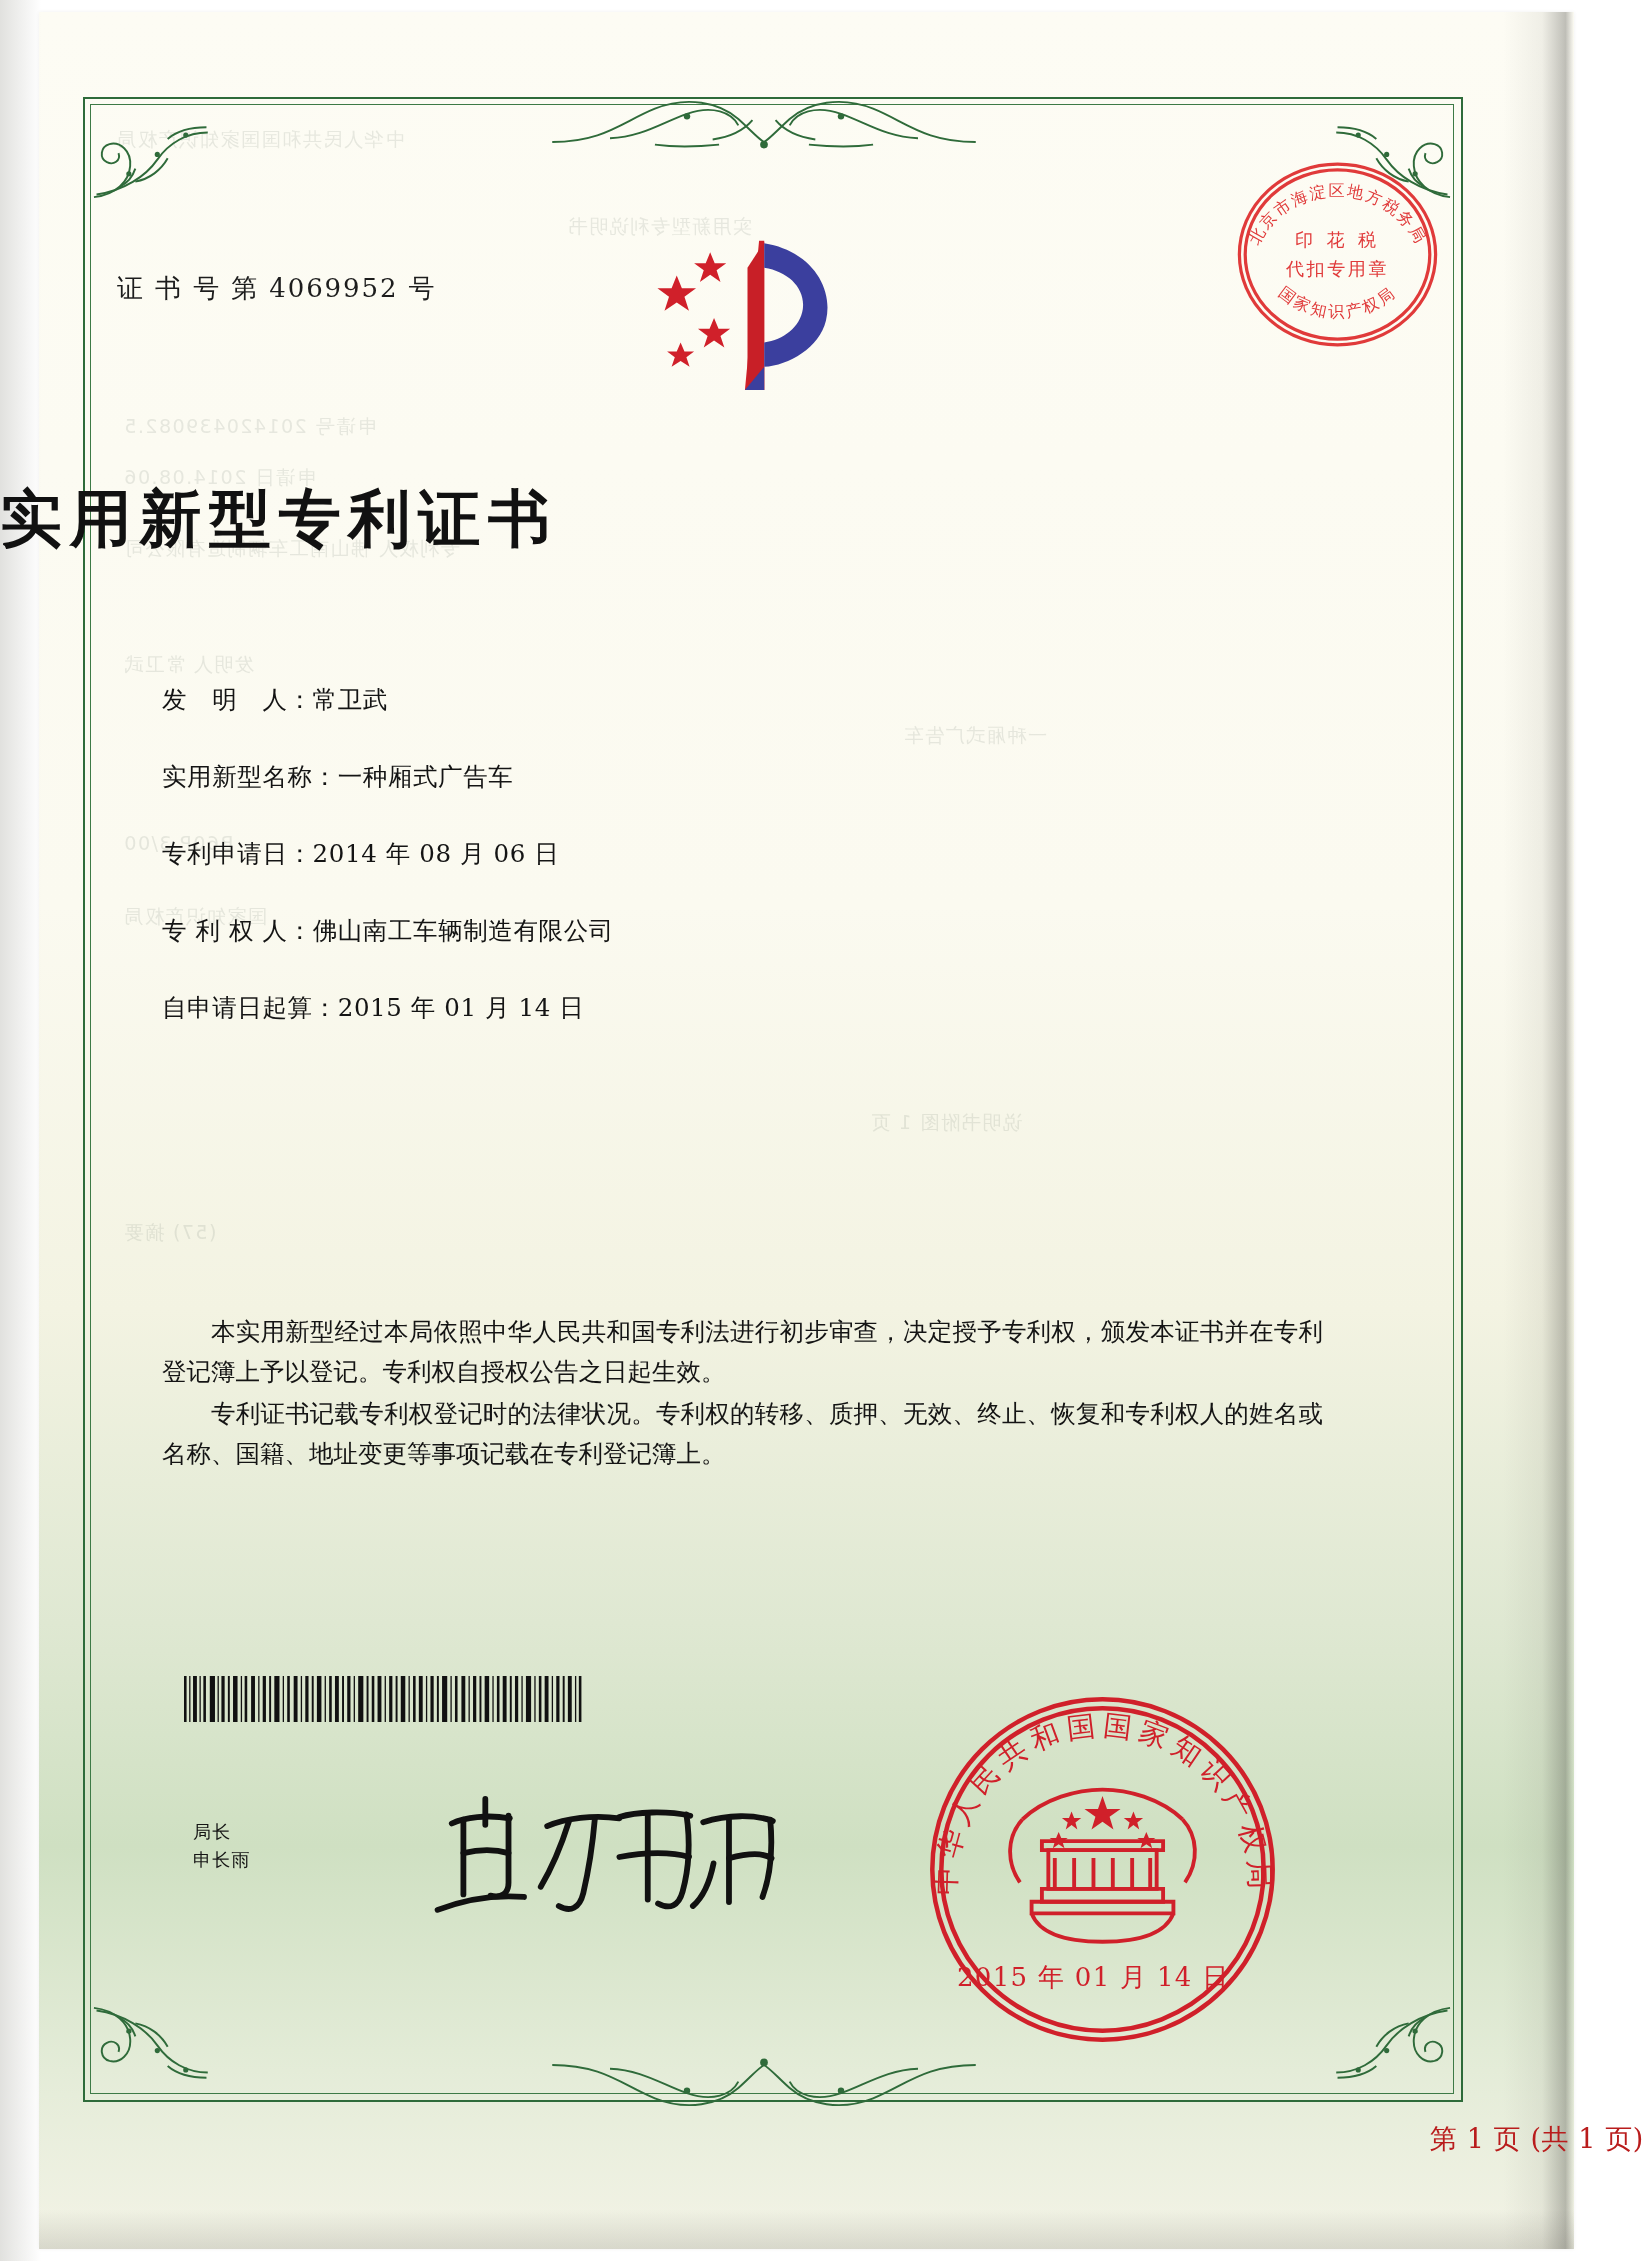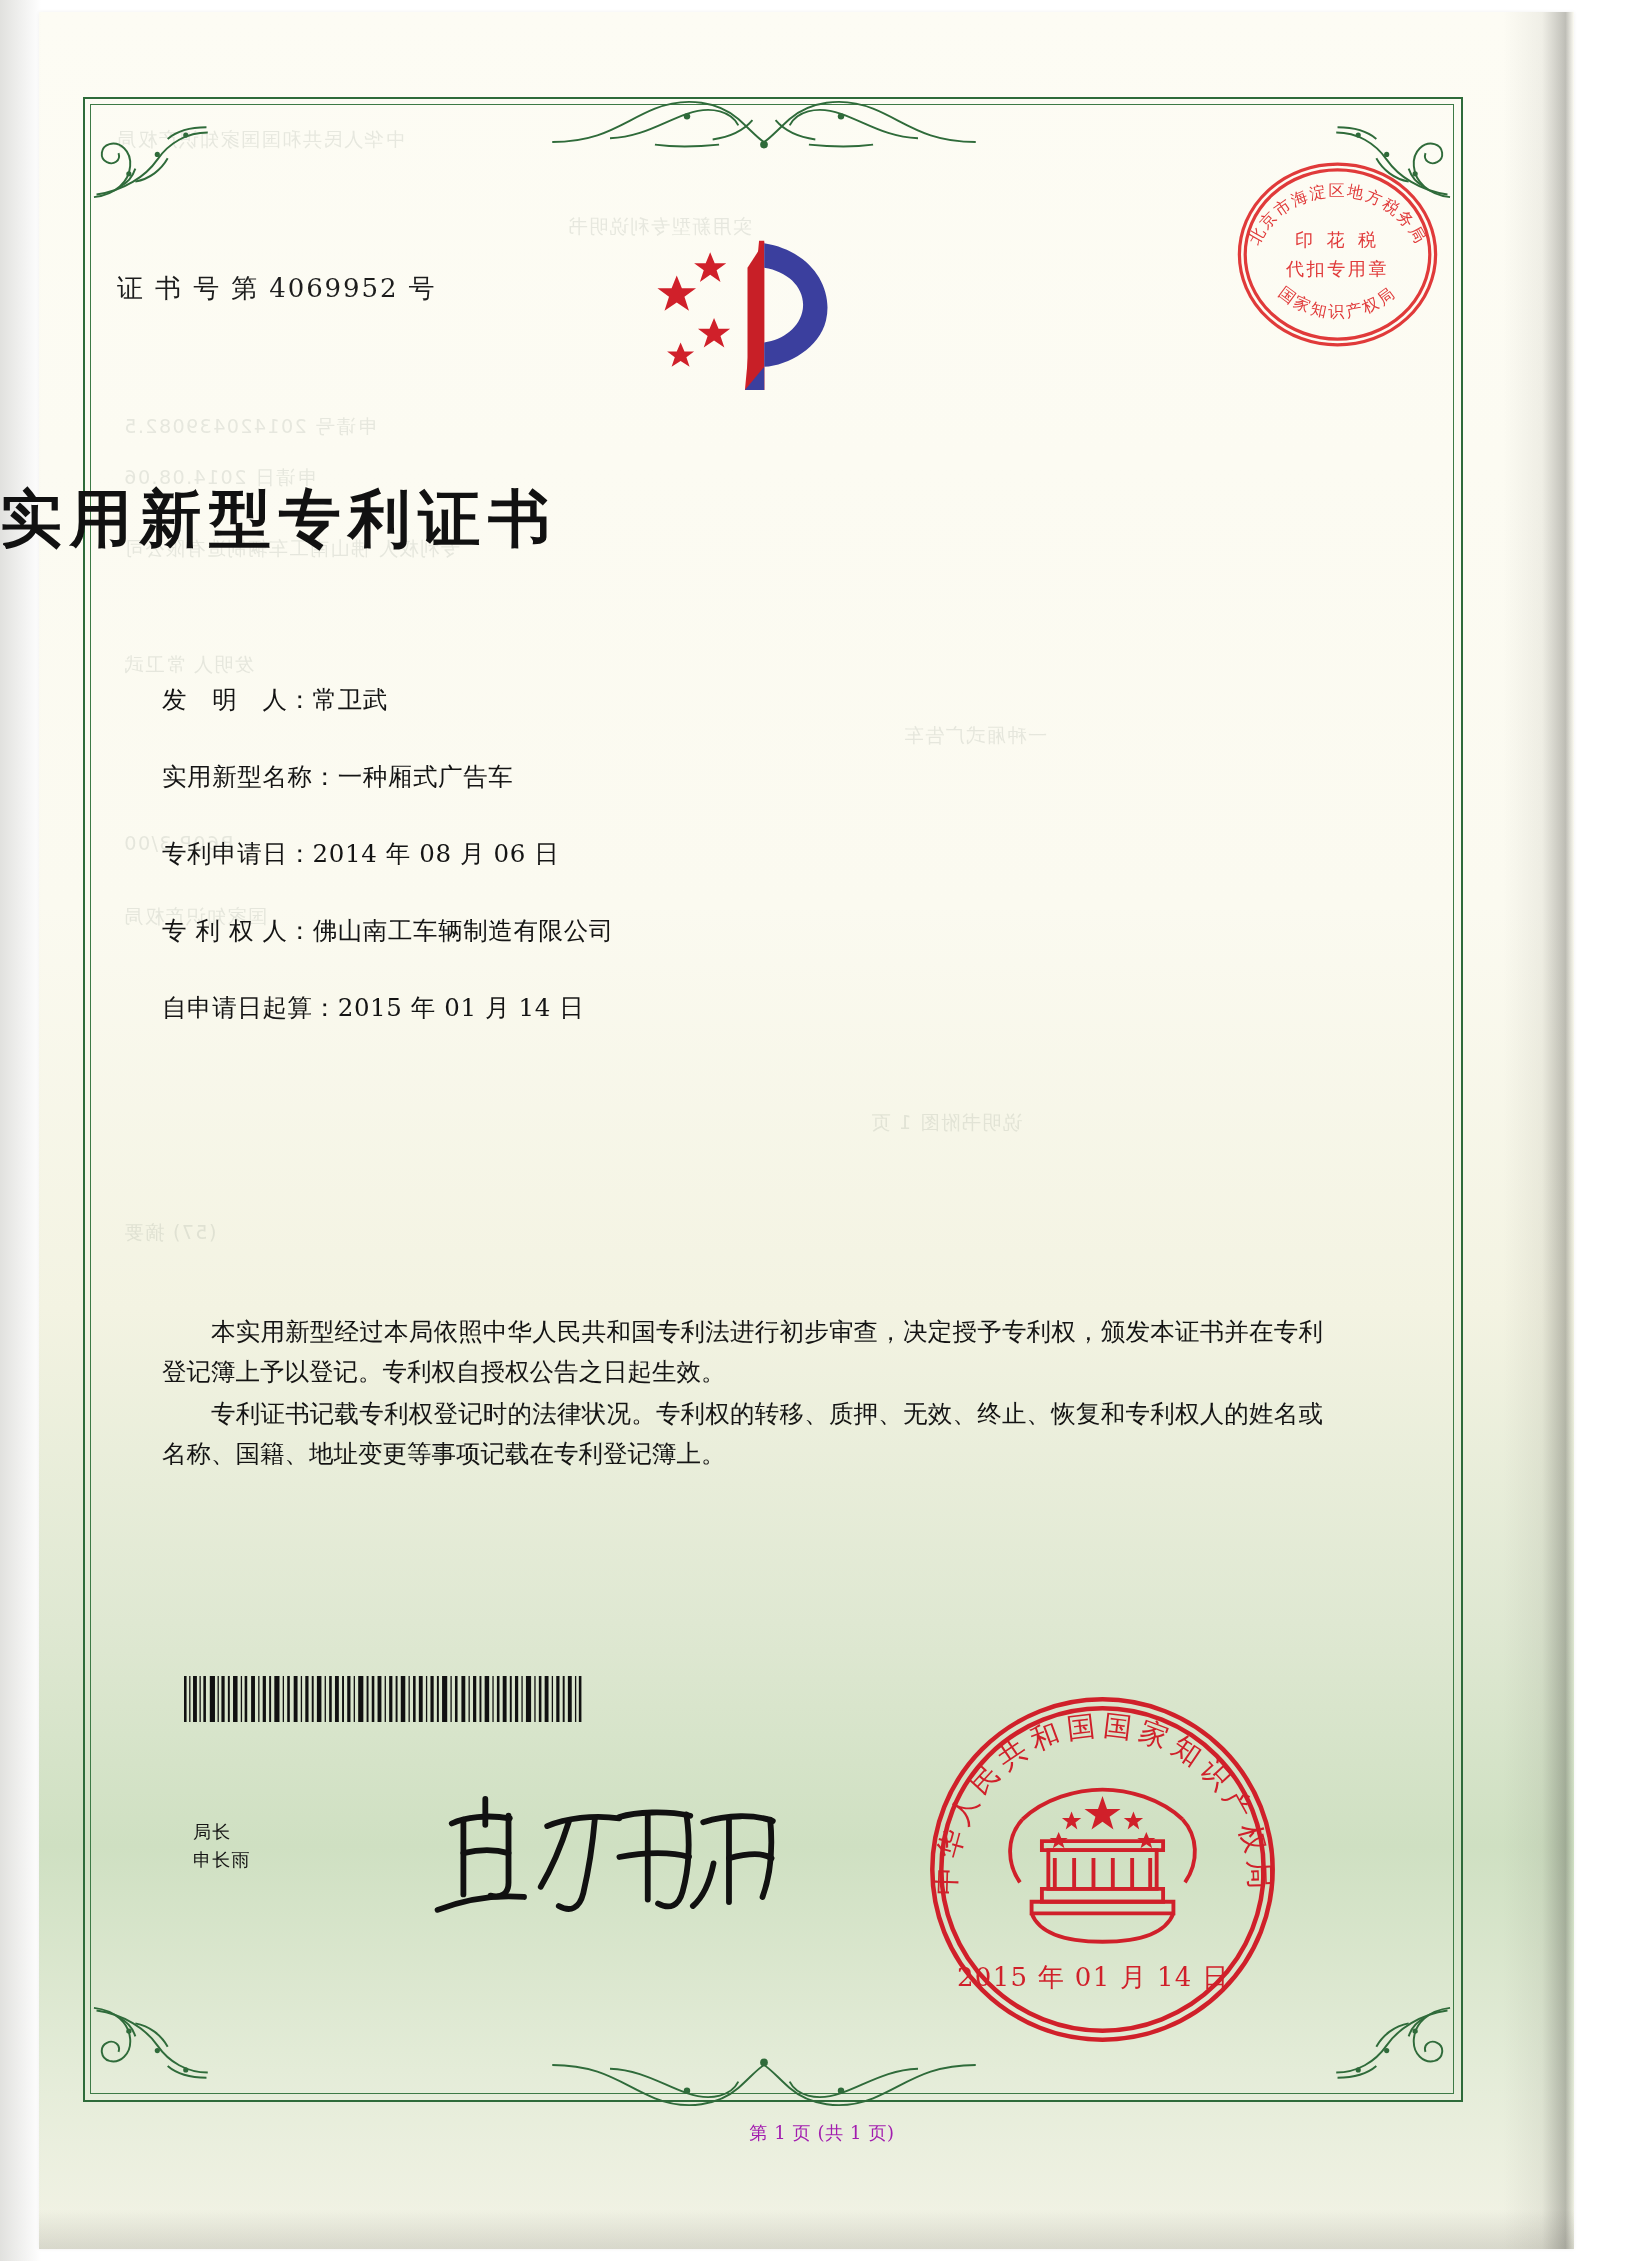--- a/index.html
+++ b/index.html
@@ -243,23 +243,23 @@
     color: #d0202a;
     letter-spacing: 1.3px;
     font-family: "DejaVu Serif", "Liberation Serif", serif;
   }
 
   
   .footer {
     position: absolute;
     left: 0; right: 0;
     top: 2121px;
-    text-align: center;
-    font-size: 18px;
-    color: #a21caf;
+    text-align: right;
+    font-size: 27px;
+    color: #b91c1c;
     letter-spacing: 0.6px;
   }
 </style>
 </head>
 <body>
 
 <div id="scan">
 
   <div class="paper">
     <div class="paper-edge-right"></div>

